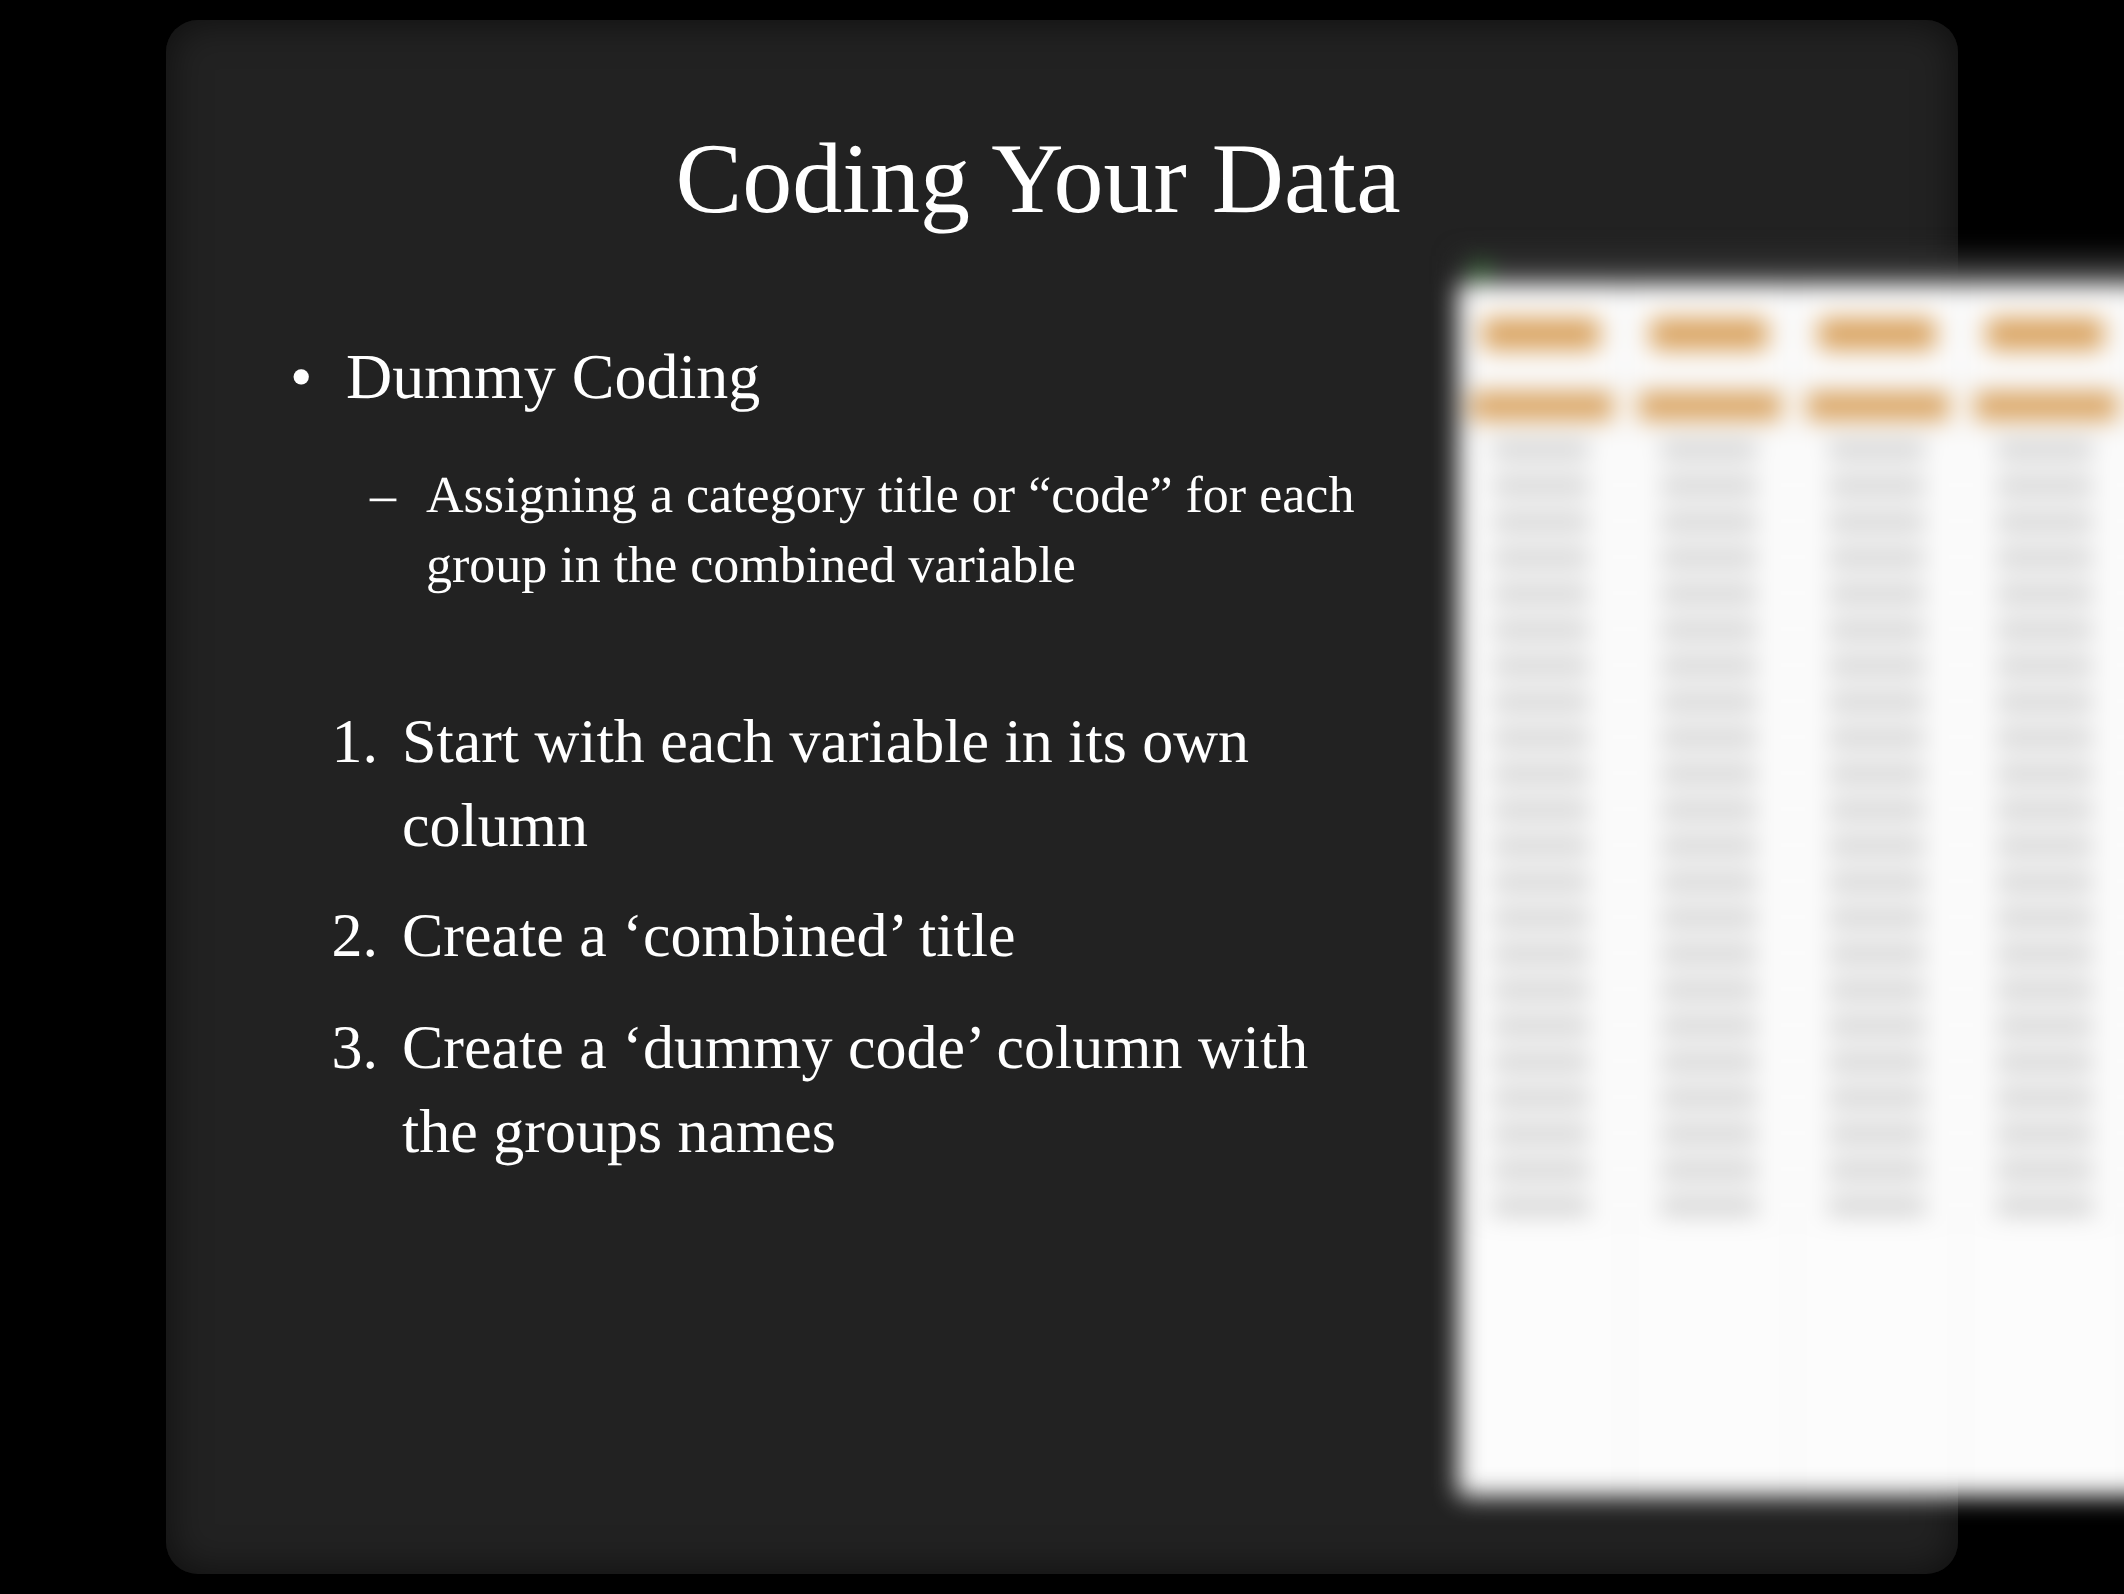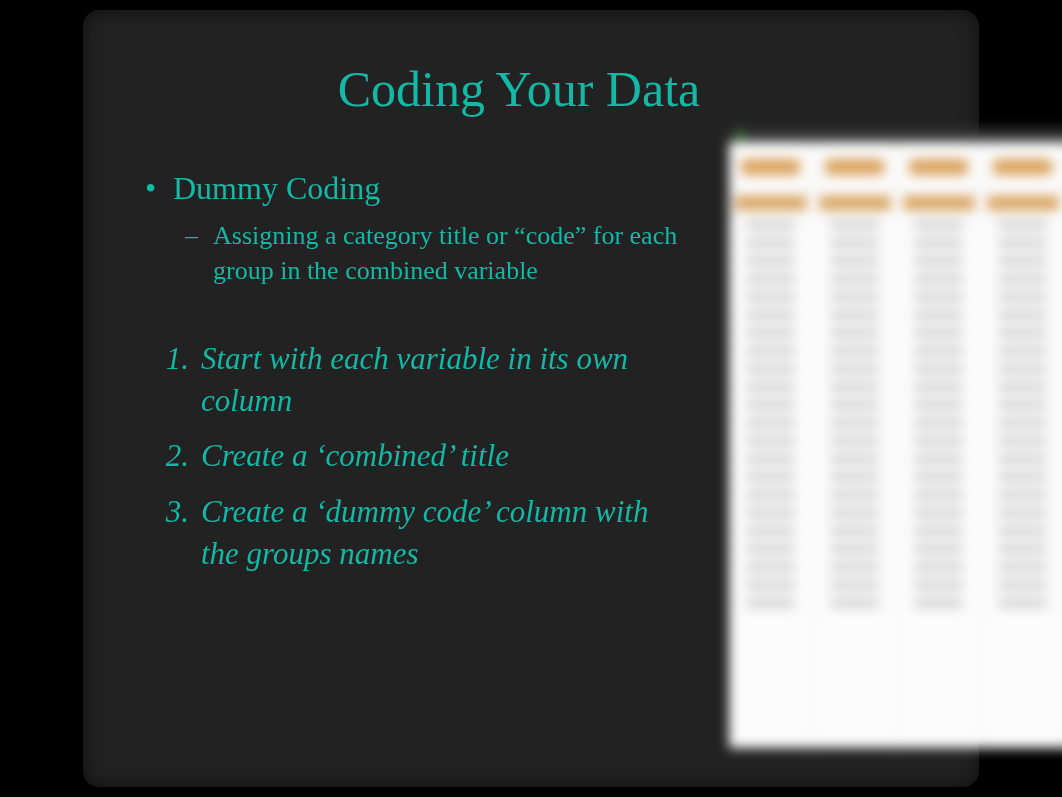--- a/index.html
+++ b/index.html
@@ -12,21 +12,21 @@
       align-items: center;
       justify-content: center;
     }
     .slide {
       width: 896px;
       height: 777px;
       background: #222;
       border-radius: 16px;
       box-shadow: inset 0 0 20px rgba(0,0,0,0.6);
       padding: 40px 74px 30px 50px;
-      color: #14b8a6;
+      color: #ffffff;
       font-family: Georgia, 'Times New Roman', serif;
       position: relative;
     }
     .title {
       text-align: center;
       font-size: 50px;
       font-weight: normal;
       margin-bottom: 50px;
       margin-top: 10px;
     }
@@ -54,21 +54,21 @@
     }
     ul.bullet > li::before {
       content: "•";
       position: absolute;
       left: 12px;
       top: 0;
       font-size: 32px;
     }
     ul.sub {
       list-style: none;
-      margin-top: 8px;
+      margin-top: 20px;
       padding-left: 0;
     }
     ul.sub > li {
       position: relative;
       padding-left: 40px;
       font-size: 26px;
       line-height: 1.35;
     }
     ul.sub > li::before {
       content: "–";
@@ -82,21 +82,20 @@
       margin-top: 50px;
       padding-left: 0;
     }
     ol.steps > li {
       counter-increment: step;
       position: relative;
       padding-left: 68px;
       font-size: 31px;
       line-height: 1.35;
       margin-bottom: 14px;
-      font-style: italic;
     }
     ol.steps > li::before {
       content: counter(step) ".";
       position: absolute;
       left: 16px;
       top: 0;
       width: 40px;
       text-align: right;
     }
     .spreadsheet {

